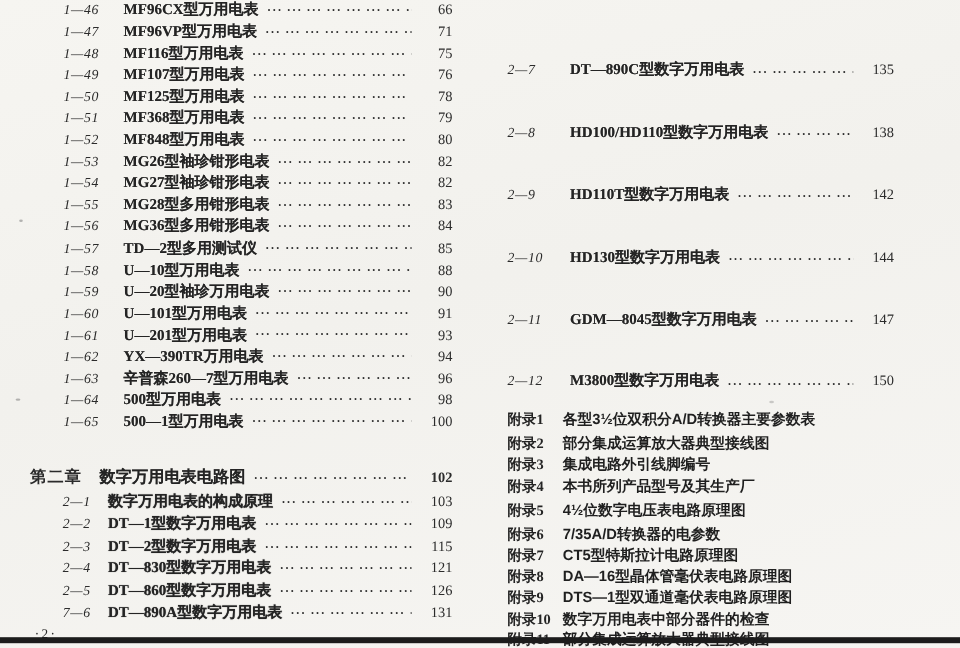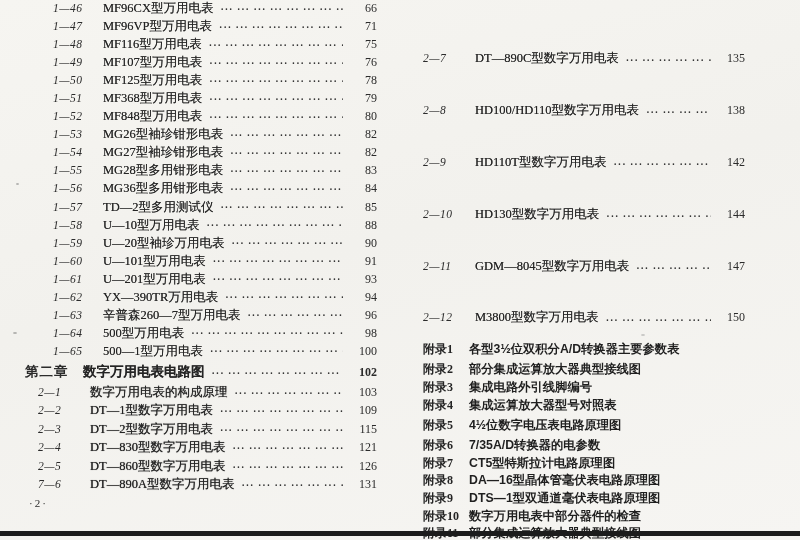--- a/index.html
+++ b/index.html
@@ -31,20 +31,21 @@
     flex: 0 0 50px;
     font-style: italic;
     font-size: 11.5px;
     letter-spacing: 0.5px;
     color: #2b2b2b;
   }
   .title {
     font-size: 12.5px;
     white-space: nowrap;
     text-shadow: 0 0 0.5px rgba(25,25,25,0.65);
+    font-weight: bold;
   }
   .leader {
     flex: 1 1 auto;
     overflow: hidden;
     white-space: nowrap;
     margin: 0 4px 0 7px;
     font-size: 10px;
     color: #2e2e2e;
     align-self: center;
   }
@@ -53,26 +54,26 @@
     letter-spacing: 1px;
     font-weight: bold;
   }
   .pg {
     flex: 0 0 30px;
     text-align: right;
     font-size: 12px;
     color: #2b2b2b;
   }
 
-  .chapter-row { margin-top: 2px; height: 21px; font-weight: bold; }
+  .chapter-row { margin-top: 28px; height: 21px; font-weight: bold; }
   .chapter-row .ch-num { flex: 0 0 58px; font-size: 13.5px; letter-spacing: 1px; font-style: normal; }
   .chapter-row .title { font-size: 13.5px; }
 
   .ch-entries .row { height: 18.5px; padding-left: 13px; }
-  .ch-entries .num { flex: 0 0 52px; }
+  .ch-entries .num { flex: 0 0 52px; text-align: center; }
   .ch-entries .title { text-shadow: 0 0 0.7px rgba(20,20,20,0.8); }
 
   .footer-num {
     margin-top: 2px;
     padding-left: 4px;
     font-size: 11px;
     letter-spacing: 2px;
     color: #2b2b2b;
   }
 
@@ -338,21 +339,21 @@
       <div class="app-row">
           <span class="app-num">附录2</span>
           <span class="app-title">部分集成运算放大器典型接线图</span>
         </div>
       <div class="app-row">
           <span class="app-num">附录3</span>
           <span class="app-title">集成电路外引线脚编号</span>
         </div>
       <div class="app-row">
           <span class="app-num">附录4</span>
-          <span class="app-title">集成运算放大器型号对照表</span>
+          <span class="app-title">本书所列产品型号及其生产厂</span>
         </div>
       <div class="app-row tall">
           <span class="app-num">附录5</span>
           <span class="app-title">4½位数字电压表电路原理图</span>
         </div>
       <div class="app-row">
           <span class="app-num">附录6</span>
           <span class="app-title">7/35A/D转换器的电参数</span>
         </div>
       <div class="app-row">

